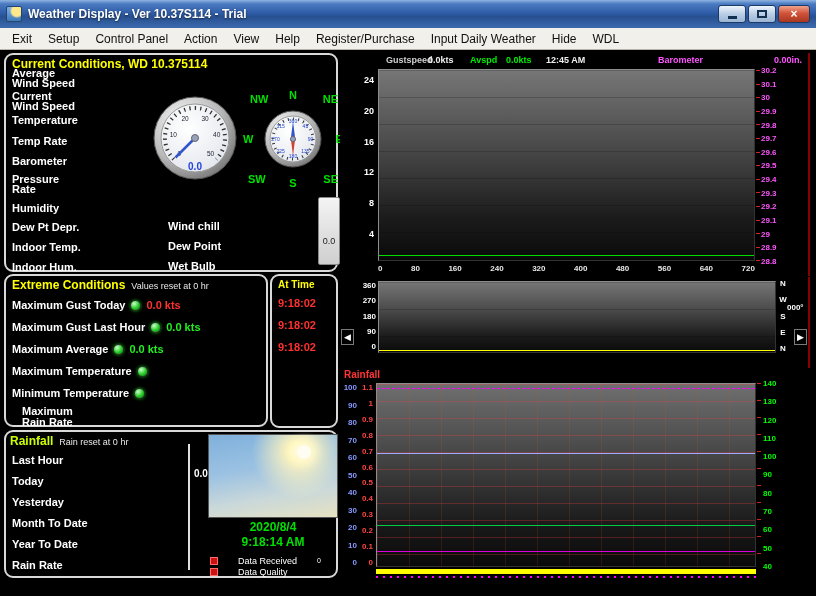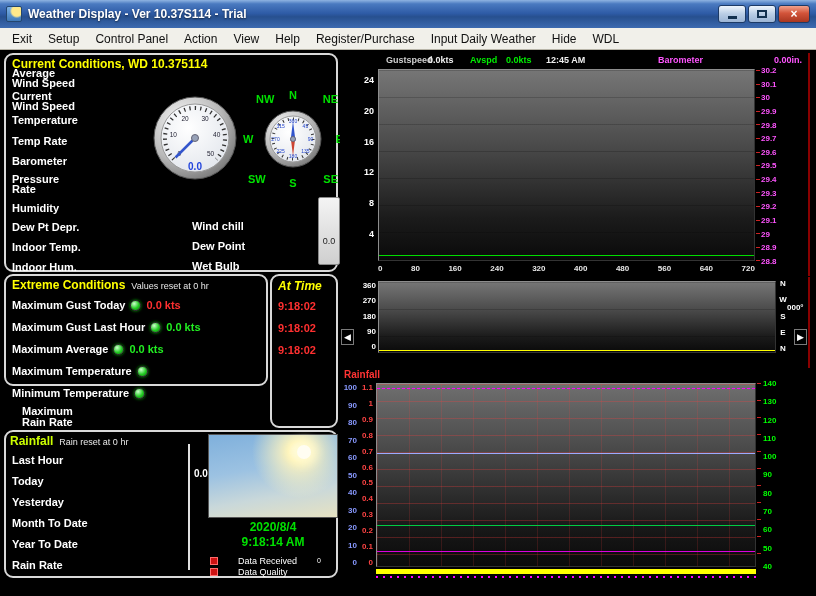--- a/index.html
+++ b/index.html
@@ -40,55 +40,55 @@
   .cc-labels .cc-label { line-height:10px; }
   .cc-labels .cc-label:nth-child(3){ margin-top:3px; }
   .cc-labels .cc-label:nth-child(5){ margin-top:4px; }
   .cc-labels .cc-label:nth-child(6){ margin-top:11px; }
   .cc-labels .cc-label:nth-child(7){ margin-top:10px; }
   .cc-labels .cc-label:nth-child(8){ margin-top:8px; }
   .cc-labels .cc-label:nth-child(10){ margin-top:9px; }
   .cc-labels .cc-label:nth-child(11){ margin-top:9px; }
   .cc-labels .cc-label:nth-child(12){ margin-top:10px; }
   .cc-labels .cc-label:nth-child(13){ margin-top:10px; }
-  .cc-mid { position:absolute; left:162px; top:161px; color:#fff; font-weight:bold; font-size:11px;margin-left:24px; }
+  .cc-mid { position:absolute; left:162px; top:161px; color:#fff; font-weight:bold; font-size:11px; }
   .cc-mid .cc-label { line-height:20px; }
   .gauge-wind { position:absolute; left:146px; top:40px; width:86px; height:86px; }
   .compass { position:absolute; left:238px; top:36px; width:98px; height:96px; }
   .compass-pts { position:absolute; inset:0; }
   .compass .pt { position:absolute; color:#00e000; font-weight:bold; font-size:11px; }
   .compass .pt:nth-child(1){ left:50%; top:-2px; transform:translateX(-50%); }
   .compass .pt:nth-child(2){ right:4px; top:2px; }
   .compass .pt:nth-child(3){ right:-1px; top:50%; transform:translateY(-50%); }
   .compass .pt:nth-child(4){ right:4px; bottom:2px; }
   .compass .pt:nth-child(5){ left:50%; bottom:-2px; transform:translateX(-50%); }
   .compass .pt:nth-child(6){ left:4px; bottom:2px; }
   .compass .pt:nth-child(7){ left:-1px; top:50%; transform:translateY(-50%); }
-  .compass .pt:nth-child(8){ left:12px; top:2px; }
+  .compass .pt:nth-child(8){ left:6px; top:2px; }
   .compass svg { position:absolute; left:20px; top:19px; }
   .value-box { position:absolute; left:312px; top:142px; width:22px; height:68px;
     background:linear-gradient(180deg,#f4f4f4,#cfcfcf); border:1px solid #888; border-radius:2px;
     color:#222; font-size:9px; display:flex; align-items:flex-end; justify-content:center; padding-bottom:18px; }
 
   
-  #panel-ec { left:4px; top:224px; width:264px; height:112px; padding:0 2px; }
+  #panel-ec { left:4px; top:224px; width:264px; height:153px; padding:0 2px; }
   .ec-title { color:#ffff00; font-weight:bold; font-size:12px; }
   .ec-rows { margin-top:2px; }
   .ec-row { display:flex; align-items:center; gap:5px; height:22px; padding-left:4px; }
   .ec-row:last-child { height:26px; }
   .ec-row:last-child .ec-label { padding-left:10px; }
   .ec-label { color:#fff; font-weight:bold; font-size:11px; white-space:pre-line; line-height:11px; }
   .led { width:11px; height:11px; border-radius:50%; flex:none; border:1px solid #3a3a3a;
     background:radial-gradient(circle at 35% 30%, #ccffcc, #22cc22 55%, #117711);
     box-shadow:0 0 3px rgba(0,255,0,.7); }
   .ec-value { font-weight:bold; font-size:11px; }
 
   
   #panel-time { left:270px; top:224px; width:68px; height:154px; padding:0 4px; }
-  .time-head { color:#ffff00; font-weight:bold; font-size:12px; padding:3px 0 0 2px;font-style:italic; }
+  .time-head { color:#ffff00; font-weight:bold; font-size:10px; padding:3px 0 0 2px; }
   .time-rows { margin-top:2px; }
   .time-row { height:22px; display:flex; align-items:center; color:#ff3030; font-weight:bold; font-size:11px; padding-left:2px; }
 
   
   #panel-rain { left:4px; top:380px; width:334px; height:148px; }
   .rain-title { color:#ccff00; font-weight:bold; font-size:12px; }
   .rain-rows { position:absolute; left:6px; top:18px; }
   .rain-row { height:21px; line-height:21px; color:#fff; font-weight:bold; font-size:11px; }
   .rain-divider { position:absolute; left:182px; top:12px; width:2px; height:126px; background:#e0e0e0; }
   .rain-value { position:absolute; left:188px; top:36px; color:#fff; font-weight:bold; font-size:10px; }

